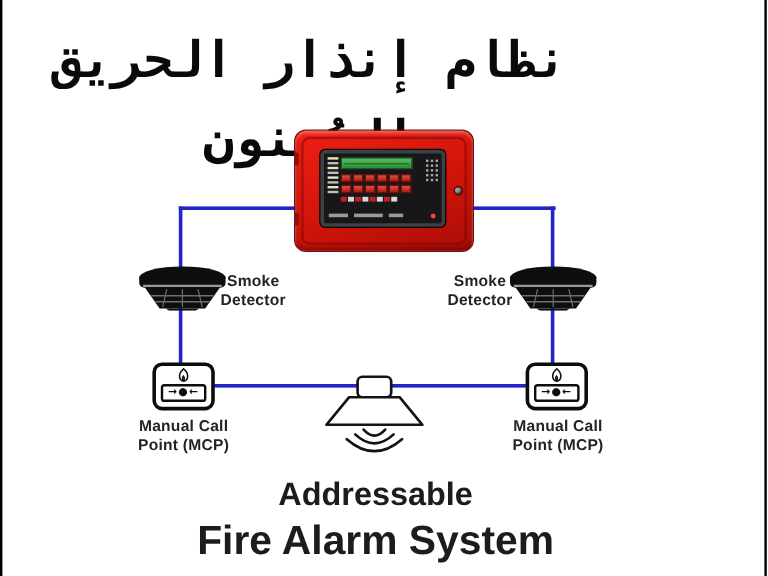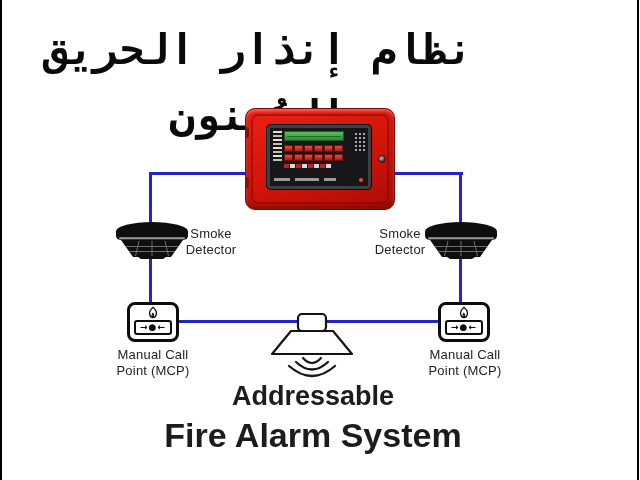--- a/index.html
+++ b/index.html
@@ -83,30 +83,30 @@
   .mcp-inner {
     width:38px; height:15px; border:2px solid #0d0d0d; border-radius:3px;
     display:flex; align-items:center; justify-content:center;
     font-size:9px; font-weight:bold; color:#0d0d0d; letter-spacing:1px; line-height:1;
     font-family:"DejaVu Sans",sans-serif;
   }
   .hooter-svg { left:268px; top:312px; }
 
   
   .lbl {
-    position:absolute; text-align:center; font-weight:normal; color:#242424;
+    position:absolute; text-align:center; font-weight:bold; color:#242424;
     font-size:13px; line-height:1.25; letter-spacing:.2px;
   }
   .lbl-smoke-left  { left:177px; top:226px; width:68px; }
   .lbl-smoke-right { left:366px; top:226px; width:68px; }
   .lbl-mcp-left  { left:103px; top:347px; width:100px; }
   .lbl-mcp-right { left:415px; top:347px; width:100px; }
   .lbl-hooter { left:270px; top:301px; width:84px; font-size:14px; }
 
-  .footer-line { position:absolute; left:0; width:626px; text-align:center; font-weight:bold; color:#1c1c1c; }
+  .footer-line { position:absolute; left:0; width:626px; text-align:center; font-weight:bold; color:#1c1c1c;margin-top:16px; }
   .footer-1 { top:381px; font-size:27px; }
   .footer-2 { top:416px; font-size:34px; }
 </style>
 </head>
 <body>
 
 <div class="stage">
 
   <div class="edge-line edge-left"></div>
   <div class="edge-line edge-right"></div>

